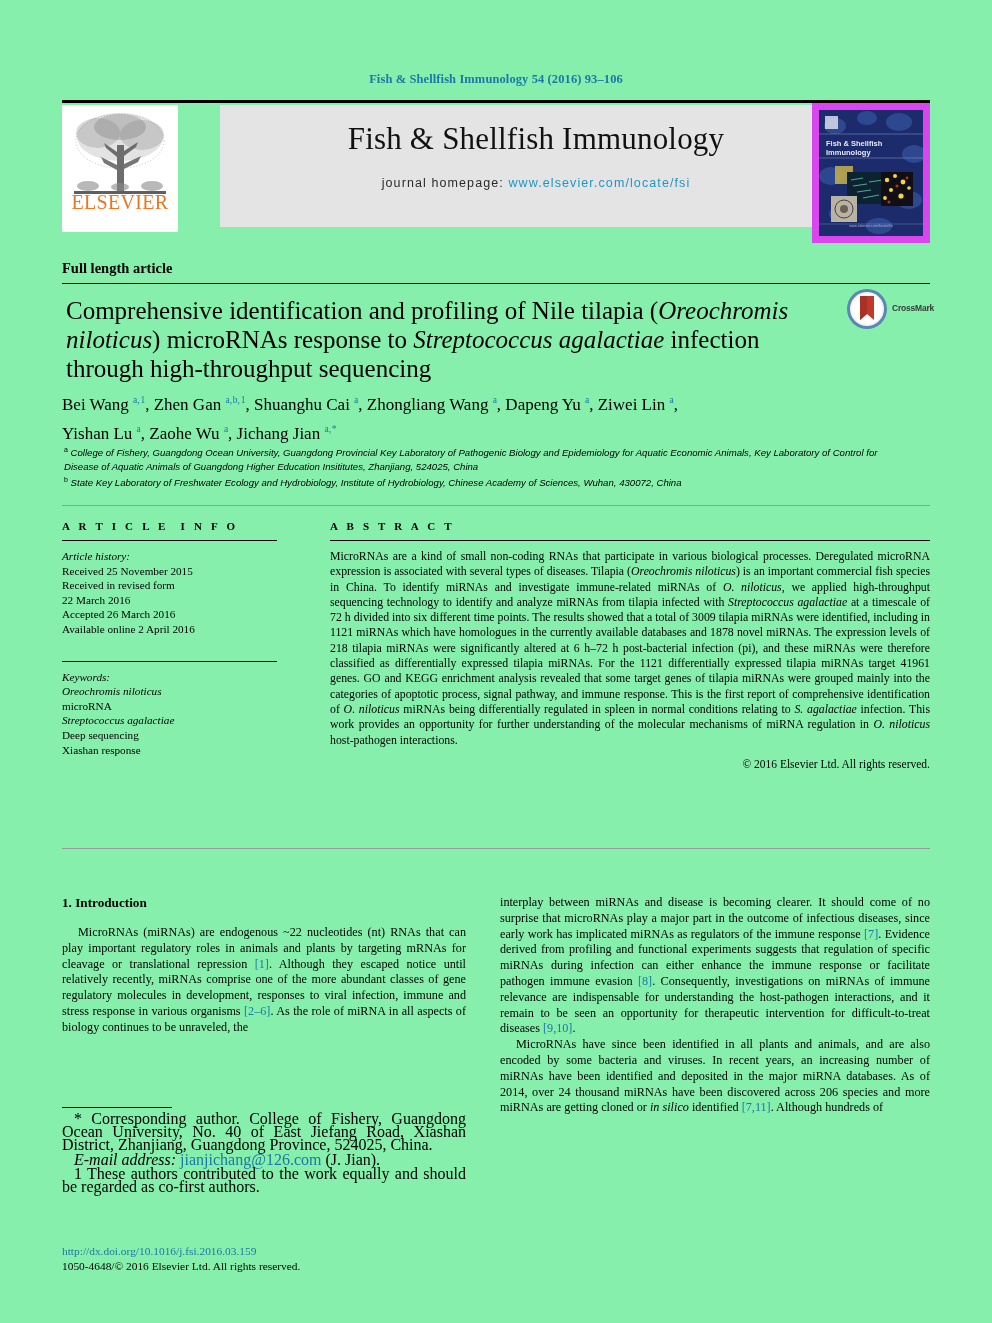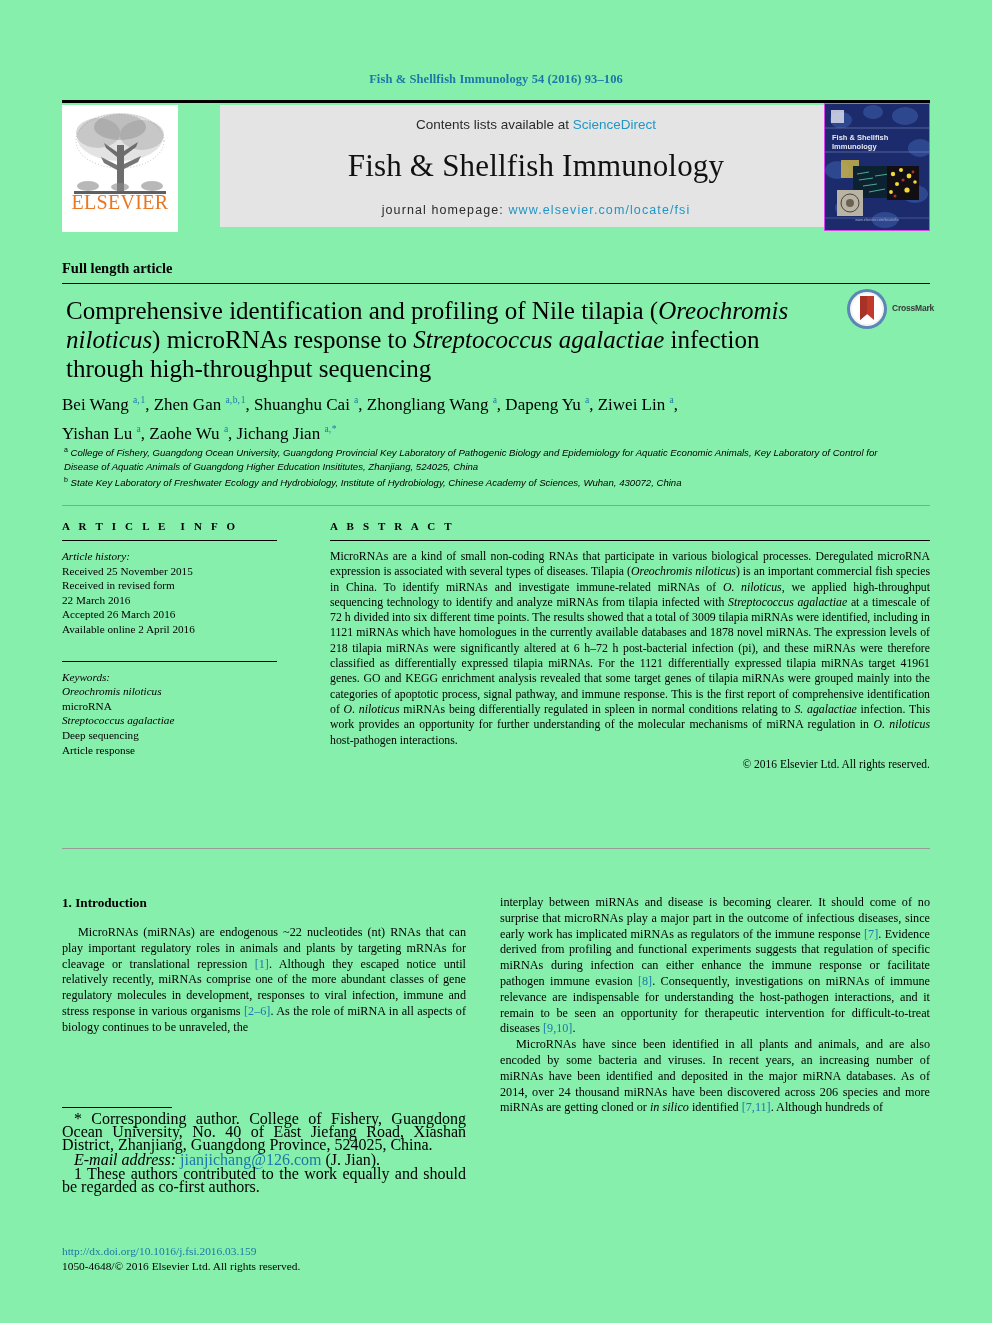--- a/index.html
+++ b/index.html
@@ -106,21 +106,21 @@
   }
   .homepage-line .hp-link { color: #2196c4; }
 
   .cover-thumb {
     position: absolute;
     right: 0;
     top: 3px;
     width: 104px;
     height: 126px;
     background: #1c2b6b;
-    border: 1px solid #d946ef;
+    border: 7px solid #d946ef;
     overflow: hidden;
   }
   .cover-inner { position:absolute; left:0; top:0; width:104px; height:126px; }
   .cover-title {
     position: absolute;
     left: 7px;
     top: 29px;
     width: 90px;
     color: #e7e9f2;
     font-family: "Liberation Sans", sans-serif;
@@ -392,23 +392,20 @@
             <ellipse cx="20" cy="79" rx="11" ry="5" fill="#8a8a8a"></ellipse>
             <ellipse cx="84" cy="79" rx="11" ry="5" fill="#8a8a8a"></ellipse>
             <ellipse cx="52" cy="80" rx="9" ry="4" fill="#8a8a8a"></ellipse>
           </g>
         </g>
       </svg>
       <div class="elsevier-word">ELSEVIER</div>
     </div>
 
     <div class="masthead-center">
-      <div class="contents-line">
-        <span>Contents lists available at </span><span class="sd-link">ScienceDirect</span>
-      </div>
       <div class="journal-title">Fish &amp; Shellfish Immunology</div>
       <div class="homepage-line">
         <span>journal homepage: </span><span class="hp-link">www.elsevier.com/locate/fsi</span>
       </div>
     </div>
 
     <div class="cover-thumb">
       <svg class="cover-inner" viewBox="0 0 104 126">
         <rect x="0" y="0" width="104" height="126" fill="#1c2b6b"></rect>
         <g opacity="0.40" fill="#4a74c9">
@@ -500,21 +497,21 @@
       <div>Available online 2 April 2016</div>
     </div>
     <div class="kw-group">
       <div class="kw-rule"></div>
       <div class="info-body">
         <div class="lbl">Keywords:</div>
         <div class="kw-i">Oreochromis niloticus</div>
         <div>microRNA</div>
         <div class="kw-i">Streptococcus agalactiae</div>
         <div>Deep sequencing</div>
-        <div>Article response</div>
+        <div>Xiashan response</div>
       </div>
     </div>
   </div>
 
   <div class="abs-col">
     <div class="sec-head">A B S T R A C T</div>
     <div class="thin-rule"></div>
     <div class="abstract-text">
       MicroRNAs are a kind of small non-coding RNAs that participate in various biological processes. Deregulated microRNA expression is associated with several types of diseases. Tilapia (<i>Oreochromis niloticus</i>) is an important commercial fish species in China. To identify miRNAs and investigate immune-related miRNAs of <i>O. niloticus</i>, we applied high-throughput sequencing technology to identify and analyze miRNAs from tilapia infected with <i>Streptococcus agalactiae</i> at a timescale of 72 h divided into six different time points. The results showed that a total of 3009 tilapia miRNAs were identified, including in 1121 miRNAs which have homologues in the currently available databases and 1878 novel miRNAs. The expression levels of 218 tilapia miRNAs were significantly altered at 6 h–72 h post-bacterial infection (pi), and these miRNAs were therefore classified as differentially expressed tilapia miRNAs. For the 1121 differentially expressed tilapia miRNAs target 41961 genes. GO and KEGG enrichment analysis revealed that some target genes of tilapia miRNAs were grouped mainly into the categories of apoptotic process, signal pathway, and immune response. This is the first report of comprehensive identification of <i>O. niloticus</i> miRNAs being differentially regulated in spleen in normal conditions relating to <i>S. agalactiae</i> infection. This work provides an opportunity for further understanding of the molecular mechanisms of miRNA regulation in <i>O. niloticus</i> host-pathogen interactions.
     </div>

